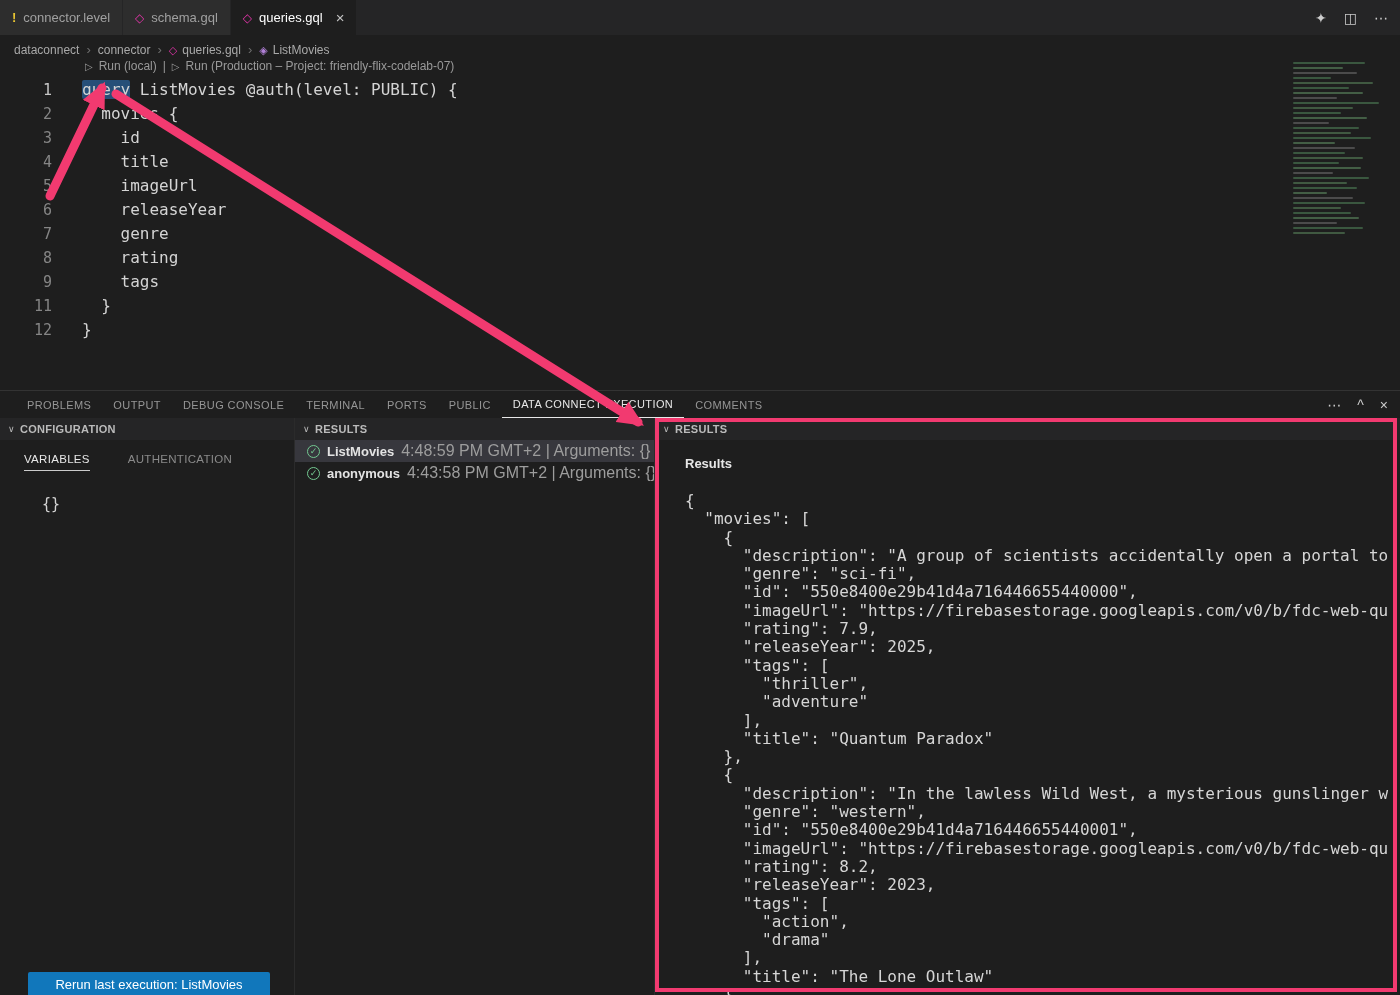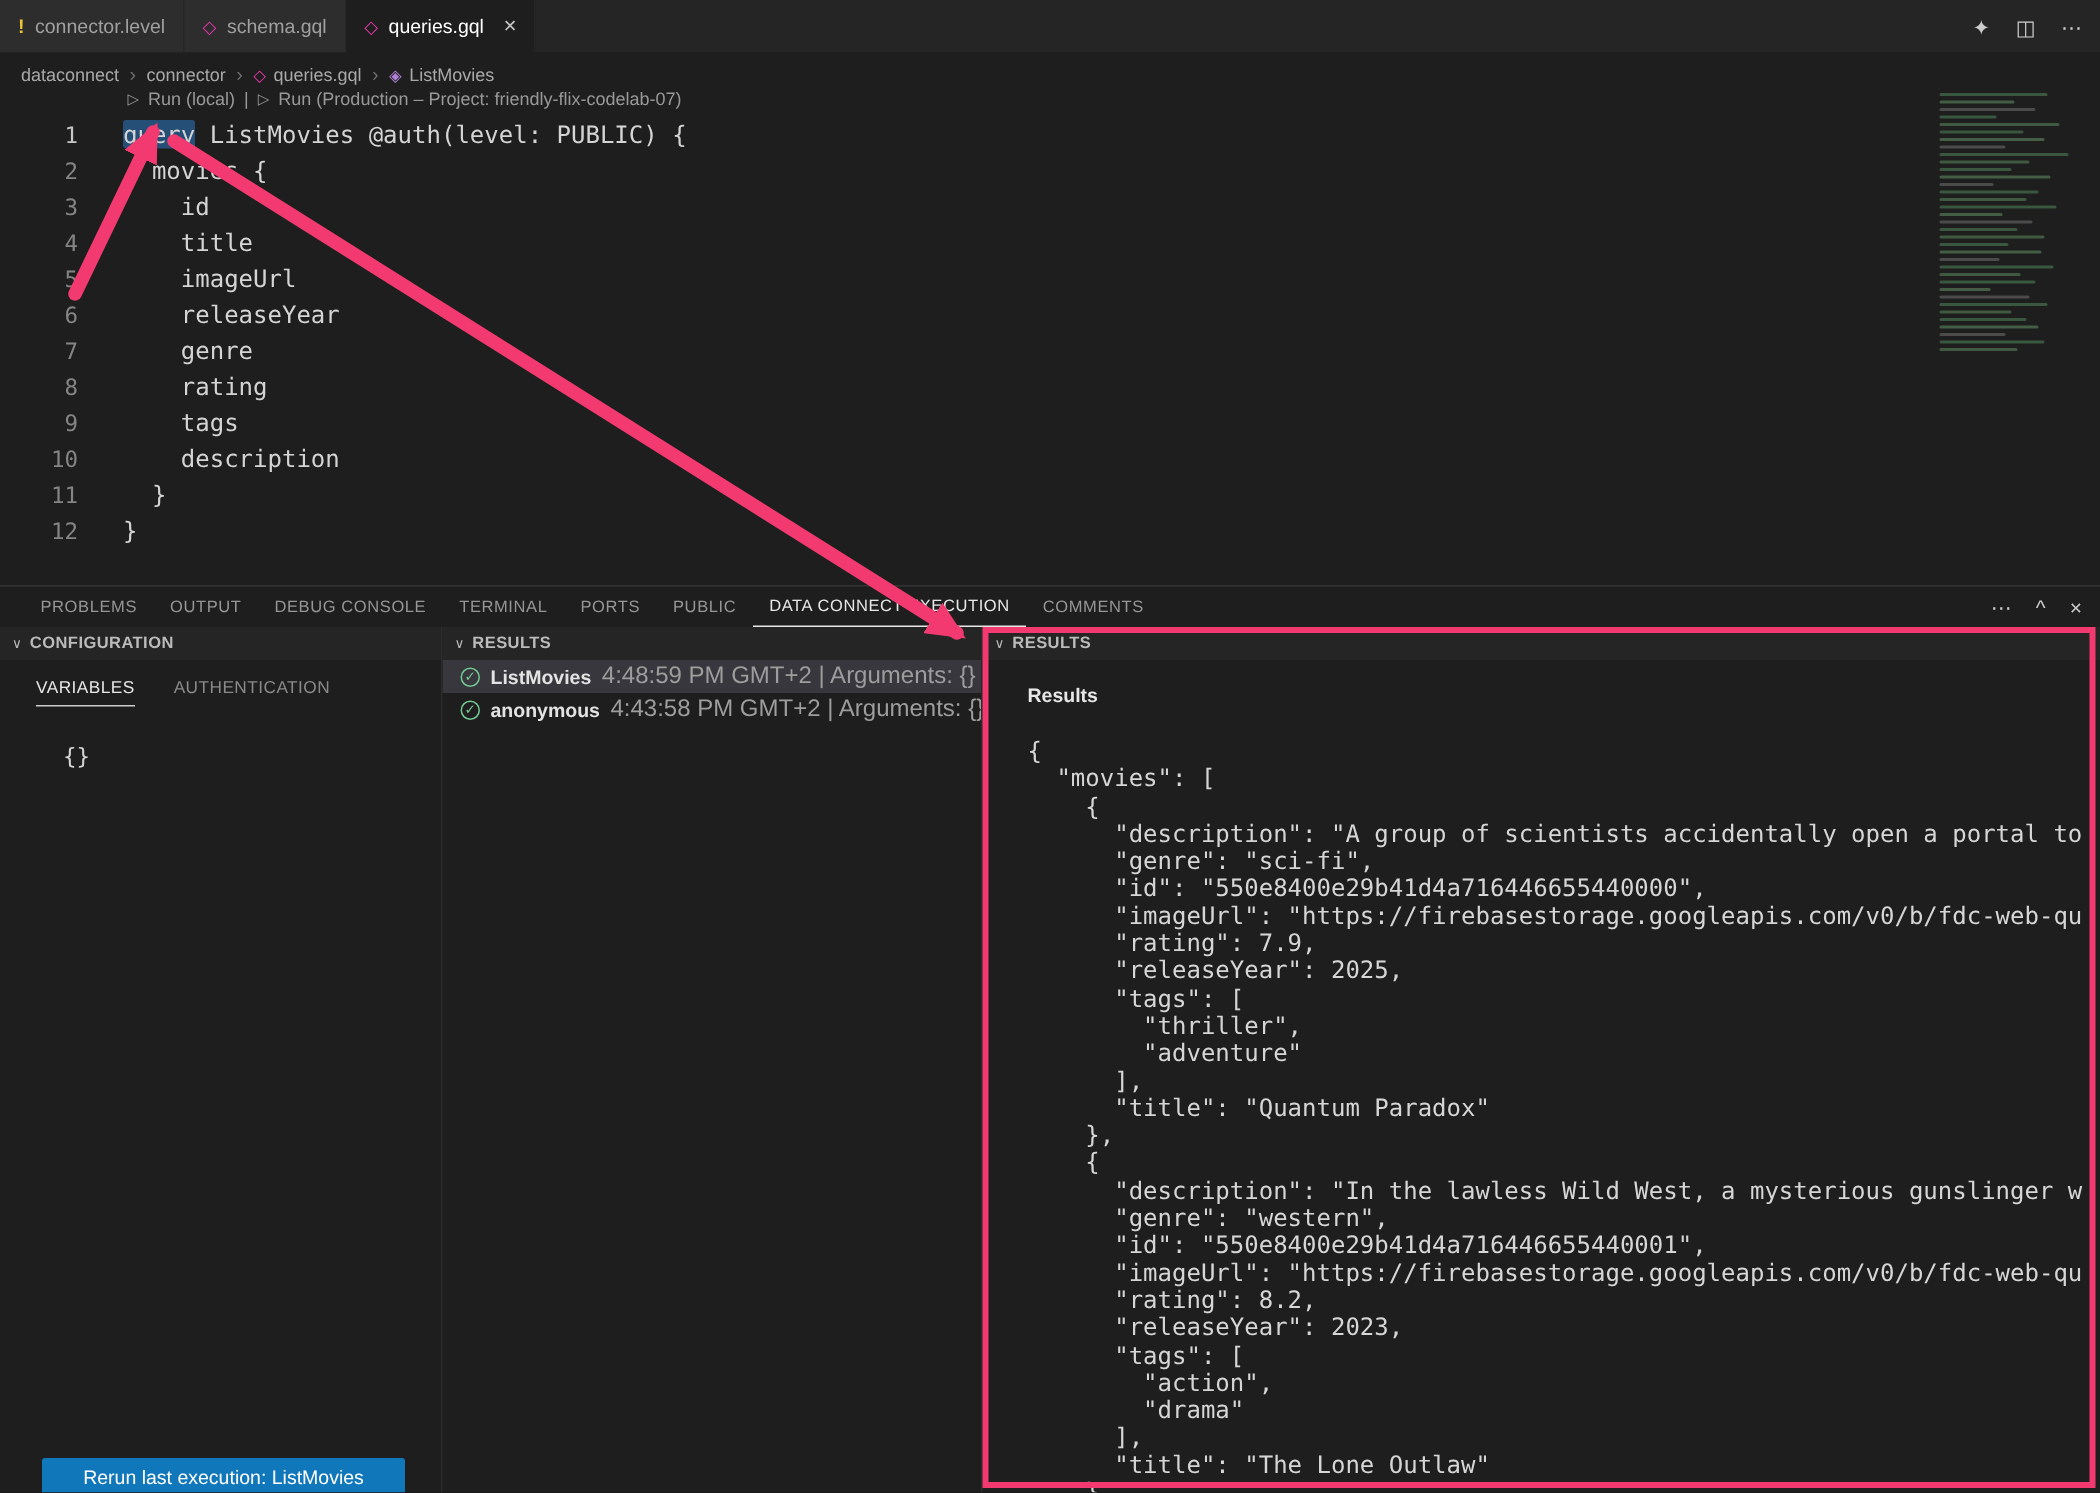--- a/index.html
+++ b/index.html
@@ -62,21 +62,21 @@
   .panel-actions .action{cursor:pointer}
 
   .col{position:absolute;top:27px;height:578px;overflow:hidden}
   .col-config{left:0;width:295px;border-right:1px solid #2b2b2b}
   .col-history{left:295px;width:360px;border-right:1px solid #2b2b2b}
   .col-results{left:655px;width:745px}
   .col-header{height:22px;display:flex;align-items:center;gap:5px;padding-left:8px;background:#252526;
               font-size:11px;font-weight:bold;color:#bbbbbb;letter-spacing:.3px}
   .chev{font-size:9px;color:#bbbbbb;font-weight:normal}
 
-  .config-tabs{display:flex;gap:26px;padding:13px 0 0 24px}
+  .config-tabs{display:flex;gap:38px;padding:13px 0 0 24px}
   .ctab{font-size:11.5px;letter-spacing:.3px;color:#8a8a8a;padding-bottom:5px;cursor:pointer}
   .ctab.active{color:#e7e7e7;border-bottom:1px solid #cccccc}
   .config-content{margin:24px 0 0 42px;font-family:"DejaVu Sans Mono",monospace;font-size:15px;color:#d4d4d4}
 
   .hrow{display:flex;align-items:center;gap:7px;height:22px;padding-left:12px;cursor:pointer}
   .hrow.selected{background:#37373d}
   .hcheck{color:#73c991;border:1px solid #73c991;border-radius:50%;width:13px;height:13px;font-size:9px;
           display:inline-flex;align-items:center;justify-content:center;flex:none}
   .hname{font-size:13px;color:#e3e3e3;font-weight:bold}
   .hmeta{font-size:16px;color:#9d9d9d;white-space:nowrap}
@@ -179,24 +179,20 @@
           <span class="ln" data-name="line-number">7</span>
           <span class="lc" data-name="code-text"><span class="tk-plain">    </span><span class="tk-attr">genre</span></span>
         </div>
         <div class="line" data-name="code-line">
           <span class="ln" data-name="line-number">8</span>
           <span class="lc" data-name="code-text"><span class="tk-plain">    </span><span class="tk-attr">rating</span></span>
         </div>
         <div class="line" data-name="code-line">
           <span class="ln" data-name="line-number">9</span>
           <span class="lc" data-name="code-text"><span class="tk-plain">    </span><span class="tk-attr">tags</span></span>
-        </div>
-        <div class="line" data-name="code-line">
-          <span class="ln" data-name="line-number">10</span>
-          <span class="lc" data-name="code-text"><span class="tk-plain">    </span><span class="tk-attr">description</span></span>
         </div>
         <div class="line" data-name="code-line">
           <span class="ln" data-name="line-number">11</span>
           <span class="lc" data-name="code-text"><span class="tk-plain">  </span><span class="tk-b2">}</span></span>
         </div>
         <div class="line" data-name="code-line">
           <span class="ln" data-name="line-number">12</span>
           <span class="lc" data-name="code-text"><span class="tk-b1">}</span></span>
         </div>
       </div>

